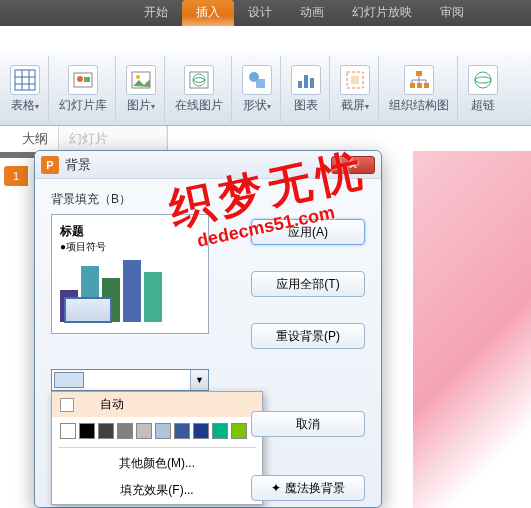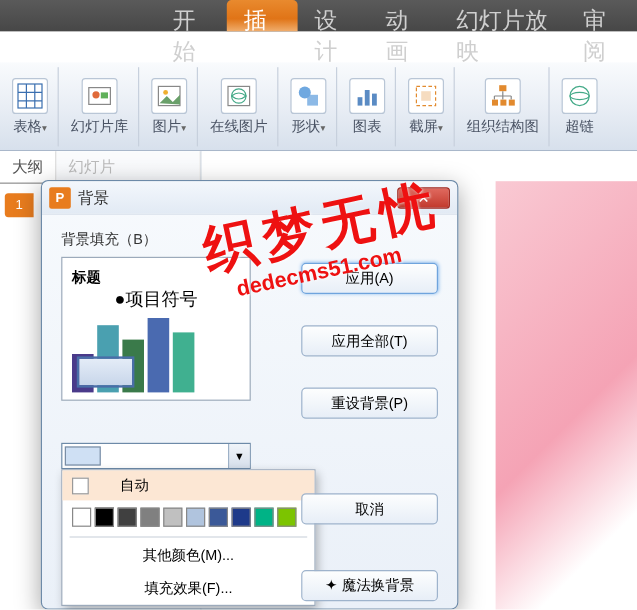--- a/index.html
+++ b/index.html
@@ -6,61 +6,61 @@
     body { width: 531px; height: 508px; overflow: hidden; background: #fff; position: relative; }
 
     
     .titlebar { height: 26px; background: linear-gradient(#5a5a5a,#474747); display: flex; align-items: center; color: #fff; font-size: 13px; }
     .app-badge { width: 20px; height: 20px; background: #e87c1e; color: #fff; display: flex; align-items: center; justify-content: center; font-weight: bold; margin: 0 4px; font-size: 12px; border-radius: 2px; }
     .app-name { margin-left: 2px; }
     .app-dd { margin-left: 6px; font-size: 9px; }
 
     
     .ribbon-tabs { height: 26px; background: linear-gradient(#5a5a5a,#474747); display: flex; align-items: stretch; padding-left: 130px; position: absolute; top:0; left:0; right:0; }
-    .rtab { color: #cfcfcf; font-size: 19px; padding: 4px 14px 0; cursor: pointer; }
+    .rtab { color: #cfcfcf; font-size: 12px; padding: 4px 14px 0; cursor: pointer; }
     .rtab.active { background: linear-gradient(#e98a2e,#e07417 60%,#f0ad6c); color: #fff; border-radius: 4px 4px 0 0; }
 
     
     .ribbon { height: 74px; background: linear-gradient(#f9fbfd,#e9eef5 50%,#d7e0ec); border-bottom: 1px solid #a9b7ca; display: flex; align-items: flex-start; padding: 4px 2px 0; gap: 2px; margin-top:26px; }
     .rgroup { display:flex; flex-direction:column; align-items:center; padding:0 8px; border-right:1px solid #c7d0dd; height:66px; justify-content:center; }
     .rgroup .ri { width:30px; height:30px; border:1px solid #b9c6d6; border-radius:3px; background:#fff; margin-bottom:2px; display:flex; align-items:center; justify-content:center; }
     .rgroup .rl { font-size:12px; color:#4a5364; white-space:nowrap; }
     .rgroup .dd { font-size:8px; color:#666; }
 
     
     .qat { height: 26px; background: linear-gradient(#f5f7fa,#e0e6ef); border-bottom:1px solid #b9c3d2; display:flex; align-items:center; padding:0 4px; gap:4px; }
     .qbtn { width:18px; height:18px; display:flex; align-items:center; justify-content:center; font-size:12px; }
     .qsep { width:1px; height:18px; background:#bbb; margin:0 2px; }
     .doctab { display:flex; align-items:center; background:linear-gradient(#fdfdfd,#eef2f7); border:1px solid #c6cfdb; border-radius:3px; padding:2px 8px; margin-left:10px; font-size:12px; gap:6px; }
     .docclose { margin-left:18px; color:#777; font-size:11px; }
 
     
     .outline { position:absolute; top:126px; left:0; width:168px; height:382px; background:#fff; border-right:1px solid #c6cfdb; }
-    .outline-tabs { display:flex; border-bottom:1px solid #737373; }
+    .outline-tabs { display:flex; border-bottom:6px solid #737373;padding-left:12px; }
     .outline-tab { padding:4px 10px; font-size:13px; color:#555; border-right:1px solid #d9d9d9; background:linear-gradient(#f6f8fb,#e7ebf2); }
     .outline-tab.active { background:#fff; }
     .slide-num { width:24px; height:20px; background:#e87c1e; color:#fff; font-size:11px; display:flex; align-items:center; justify-content:center; margin:8px 0 0 4px; border-radius:3px 0 0 3px; }
 
     
     .canvas-bg { position:absolute; top:126px; left:168px; right:0; bottom:0; background:#fff; }
     .slide-bg { position:absolute; top:25px; left:245px; width:286px; height:370px; background: linear-gradient(135deg,#f9c9d3 0%,#f5a3b5 40%,#fff 60%); }
     .ear { position:absolute; top:170px; right:-40px; width:230px; height:280px; }
 
     
     .dialog { position:absolute; top:150px; left:34px; width:348px; height:358px; border:1px solid #6d8aa8; border-radius:6px; background:linear-gradient(#f7fafd,#eaf0f8); box-shadow:0 6px 20px rgba(0,0,0,.35); }
     .dlg-title { height:28px; display:flex; align-items:center; padding:0 6px; background:linear-gradient(#f3f7fc,#e2eaf4); border-bottom:1px solid #cfd9e6; border-radius:6px 6px 0 0; }
     .dlg-title .p { width:18px; height:18px; background:#e87c1e; color:#fff; font-size:11px; font-weight:bold; display:flex; align-items:center; justify-content:center; margin-right:6px; border-radius:2px; }
     .dlg-title .t { font-size:13px; color:#333; }
     .dlg-close { margin-left:auto; width:44px; height:18px; background:linear-gradient(#e06a5f,#c23a2d); border:1px solid #a02920; border-radius:3px; color:#fff; display:flex; align-items:center; justify-content:center; font-size:12px; }
 
     .dlg-body { padding:12px 16px; position:relative; }
     .fill-label { font-size:12px; color:#333; margin-bottom:6px; }
     .preview { width:158px; height:120px; border:1px solid #9caabb; background:#fff; padding:8px; position:relative; }
     .preview .pt { font-size:12px; font-weight:bold; }
-    .preview .pb { font-size:15px;text-align:center; }
+    .preview .pb { font-size:10px; }
     .bars { display:flex; align-items:flex-end; gap:3px; height:62px; margin-top:6px; }
     .bars div { width:18px; }
     .sel { border:2px solid #4a6ea8; background:linear-gradient(#e4ecf7,#c8d6ea); width:48px; height:26px; position:absolute; bottom:10px; left:12px; }
 
     .btncol { position:absolute; top:40px; right:16px; display:flex; flex-direction:column; gap:26px; }
     .dbtn { width:114px; height:26px; border:1px solid #9eb3cc; border-radius:4px; background:linear-gradient(#fdfefe,#e7eef7); font-size:12px; display:flex; align-items:center; justify-content:center; }
     .dbtn.primary { border:1px solid #6fa4dd; box-shadow:0 0 3px #8fbef0; }
 
     .combo { position:absolute; top:190px; left:16px; width:158px; height:22px; border:1px solid #6d8aa8; background:#fff; }
     .combo .cswatch { width:30px; height:16px; background:#cfe0f4; border:1px solid #7a8ea5; margin:2px; float:left; }

